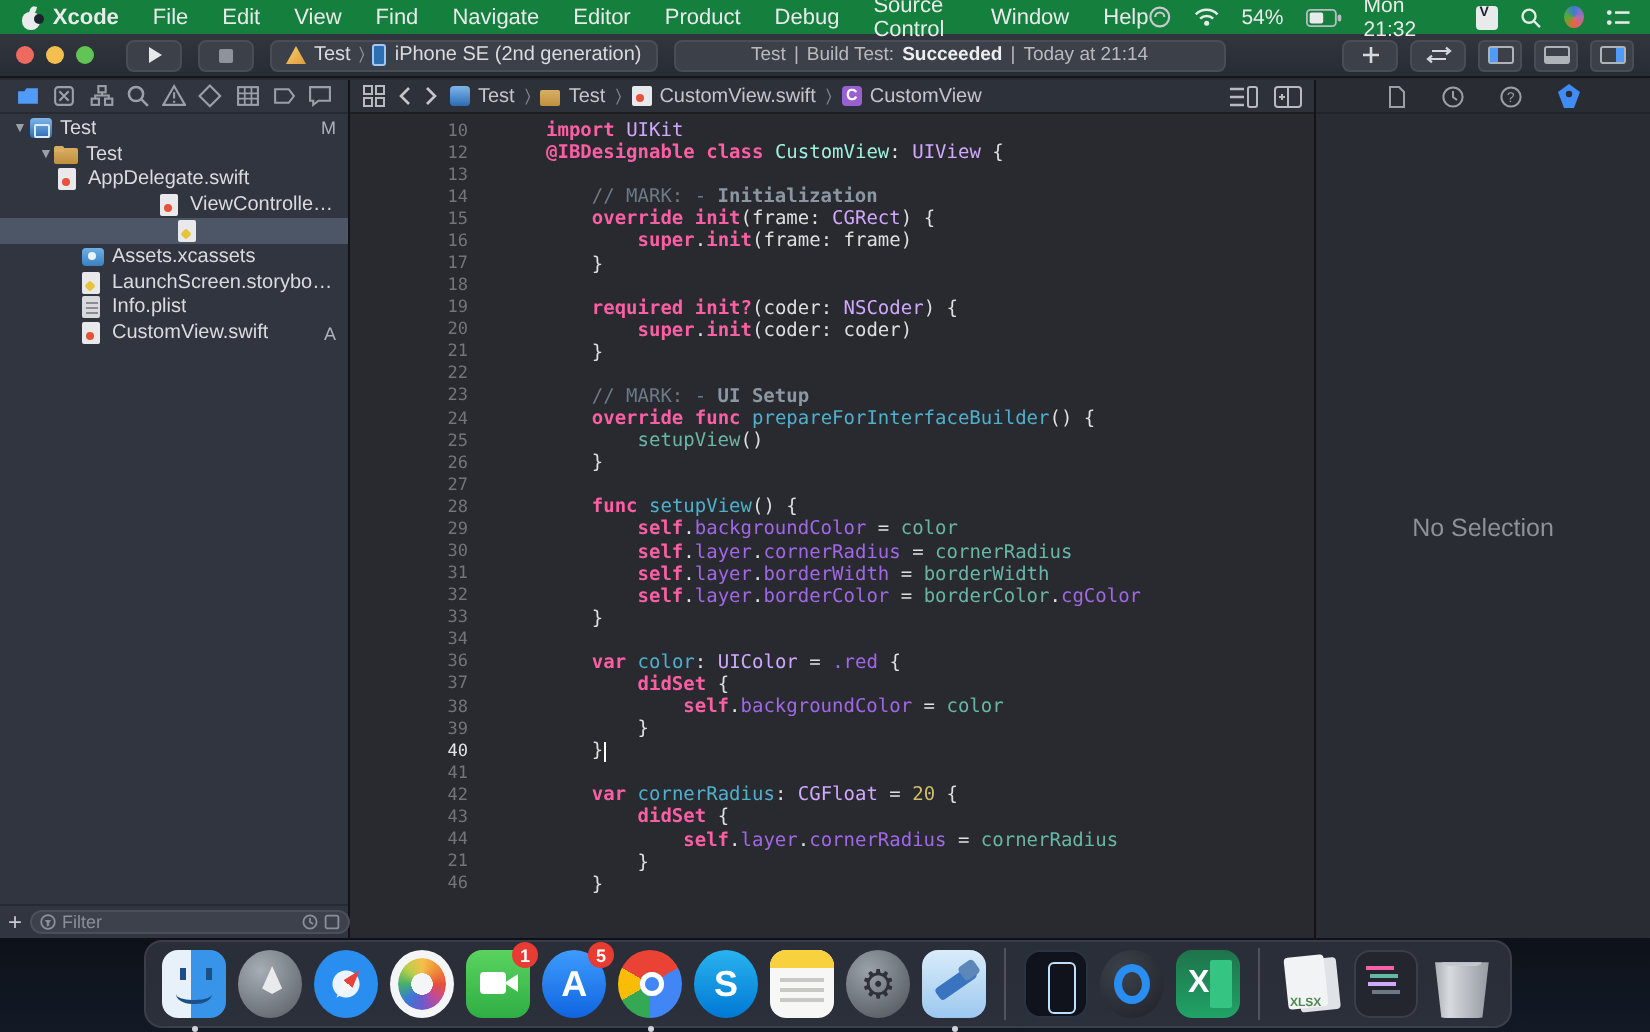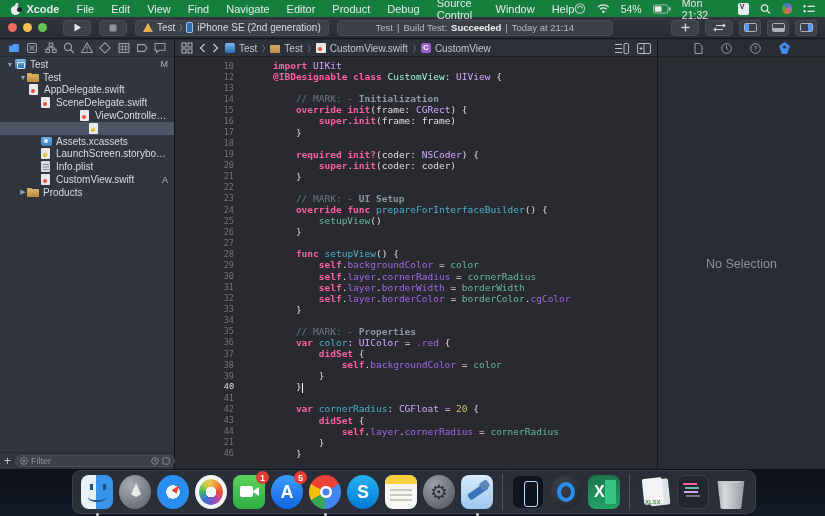--- a/index.html
+++ b/index.html
@@ -113,21 +113,21 @@
   .cic.folder { background:linear-gradient(#d9ae62,#c08f3f); border-radius:1px; height:8px; margin-top:2px; }
   .cic.swift { background:#e9e9ec; border-radius:1px; }
   .cic.swift::after { content:""; position:absolute; left:2.5px; top:3.5px; width:4px; height:4px; border-radius:50%; background:#e8503a; }
   .cic.classc { background:#9a5fd0; border-radius:2px; color:#fff; font-size:8px; font-weight:bold;
     text-align:center; line-height:10px; }
   .jumpbar .jright { margin-left:auto; display:flex; gap:8px; align-items:center; }
   .code { position:absolute; top:18px; left:0; right:0; bottom:0; overflow:hidden; padding-top:2px;
     font-family:"DejaVu Sans Mono","Liberation Mono",monospace; font-size:9.5px;padding-left:40px; }
   .cl { height:11.08px; display:flex; align-items:center; }
   .cl .ln { flex:0 0 26px; text-align:right; color:#747478; font-size:8.5px; padding-right:7px; }
-  .cl.current .ln { color:#e4e4e6;font-family:Liberation Mono, monospace; }
+  .cl.current .ln { color:#e4e4e6; }
   .cl pre { font-family:inherit; white-space:pre;margin-left:32px; }
   .tok-k{color:#fc5fa3;font-weight:bold} .tok-t{color:#d0a8ff} .tok-pt{color:#9ef1dd}
   .tok-d{color:#4eb0cc} .tok-f{color:#67b7a4} .tok-sp{color:#a167e6}
   .tok-n{color:#d0bf69} .tok-c{color:#6c7986} .tok-cb{color:#8b97a3;font-weight:bold} .tok-w{color:#dfdfe0}
   .caret { display:inline-block; width:1px; height:10px; background:#ffffff; vertical-align:middle; }
 
   
   .inspector { width:168px; background:#2a2c33; border-left:1px solid #131318; position:relative; }
   .insp-tabs { height:17px; display:flex; align-items:center; justify-content:center; gap:18px;
     border-bottom:1px solid #222429; }
@@ -397,79 +397,66 @@
               <span class="lbl">Test</span>
             </div>
             <div class="nav-row" style="padding-left: 20px;">
               <span class="twist"></span>
               <span class="fic swift">
                 <span class="page"></span>
                 <span class="mark"></span>
               </span>
               <span class="lbl">AppDelegate.swift</span>
             </div>
+            <div class="nav-row" style="padding-left: 32px; margin-left: 39px;">
+              <span class="twist"></span>
+              <span class="fic swift">
+                <span class="page"></span>
+                <span class="mark"></span>
+              </span>
+              <span class="lbl">ViewController.swift</span>
+            </div>
+            <div class="nav-row selected" style="padding-left: 32px;">
+              <span class="twist"></span>
+              <span class="fic storyboard">
+                <span class="page"></span>
+                <span class="mark"></span>
+              </span>
+              <span class="lbl">Main.storyboard</span>
+              <span class="badge">M</span>
+            </div>
+            <div class="nav-row" style="padding-left: 32px;">
+              <span class="twist"></span>
+              <span class="fic assets"></span>
+              <span class="lbl">Assets.xcassets</span>
+            </div>
+            <div class="nav-row" style="padding-left: 32px;">
+              <span class="twist"></span>
+              <span class="fic storyboard">
+                <span class="page"></span>
+                <span class="mark"></span>
+              </span>
+              <span class="lbl">LaunchScreen.storyboard</span>
+            </div>
+            <div class="nav-row" style="padding-left: 32px;">
+              <span class="twist"></span>
+              <span class="fic plist">
+                <span class="page"></span>
+                <span class="mark"></span>
+              </span>
+              <span class="lbl">Info.plist</span>
+            </div>
             <div class="nav-row" style="padding-left: 32px;">
               <span class="twist"></span>
               <span class="fic swift">
                 <span class="page"></span>
                 <span class="mark"></span>
               </span>
-              <span class="lbl">SceneDelegate.swift</span>
-            </div>
-            <div class="nav-row" style="padding-left: 32px; margin-left: 39px;">
-              <span class="twist"></span>
-              <span class="fic swift">
-                <span class="page"></span>
-                <span class="mark"></span>
-              </span>
-              <span class="lbl">ViewController.swift</span>
-            </div>
-            <div class="nav-row selected" style="padding-left: 32px;">
-              <span class="twist"></span>
-              <span class="fic storyboard">
-                <span class="page"></span>
-                <span class="mark"></span>
-              </span>
-              <span class="lbl">Main.storyboard</span>
-              <span class="badge">M</span>
-            </div>
-            <div class="nav-row" style="padding-left: 32px;">
-              <span class="twist"></span>
-              <span class="fic assets"></span>
-              <span class="lbl">Assets.xcassets</span>
-            </div>
-            <div class="nav-row" style="padding-left: 32px;">
-              <span class="twist"></span>
-              <span class="fic storyboard">
-                <span class="page"></span>
-                <span class="mark"></span>
-              </span>
-              <span class="lbl">LaunchScreen.storyboard</span>
-            </div>
-            <div class="nav-row" style="padding-left: 32px;">
-              <span class="twist"></span>
-              <span class="fic plist">
-                <span class="page"></span>
-                <span class="mark"></span>
-              </span>
-              <span class="lbl">Info.plist</span>
-            </div>
-            <div class="nav-row" style="padding-left: 32px;">
-              <span class="twist"></span>
-              <span class="fic swift">
-                <span class="page"></span>
-                <span class="mark"></span>
-              </span>
               <span class="lbl">CustomView.swift</span>
               <span class="badge">A</span>
-            </div>
-            <div class="nav-row" style="padding-left: 19px;">
-              <span class="twist">▶</span>
-              <span class="fic folder"></span>
-              <span class="lbl">Products</span>
             </div>
           </div>
         <div class="filter-bar">
           <span class="filter-plus">+</span>
           <div class="filter-field">
             <svg width="8" height="8" viewBox="0 0 8 8">
               <circle cx="4" cy="4" r="3.4" fill="none" stroke="#8b8f97" stroke-width="0.9"></circle>
               <path d="M2.4 3 h3.2 L4.6 4.4 v1.4 l-1.2 0.6 v-2 Z" fill="#8b8f97"></path>
             </svg>
             <input type="text" value="" placeholder="Filter" style="">
@@ -621,24 +608,20 @@
             </div>
             <div class="cl">
               <span class="ln">33</span>
               <pre><span class="tok-w">    }</span></pre>
             </div>
             <div class="cl">
               <span class="ln">34</span>
               <pre></pre>
             </div>
             <div class="cl">
-              <span class="ln">35</span>
-              <pre><span class="tok-c">    // MARK: - </span><span class="tok-cb">Properties</span></pre>
-            </div>
-            <div class="cl">
               <span class="ln">36</span>
               <pre><span class="tok-w">    </span><span class="tok-k">var</span><span class="tok-w"> </span><span class="tok-d">color</span><span class="tok-w">: </span><span class="tok-t">UIColor</span><span class="tok-w"> = </span><span class="tok-sp">.red</span><span class="tok-w"> {</span></pre>
             </div>
             <div class="cl">
               <span class="ln">37</span>
               <pre><span class="tok-w">        </span><span class="tok-k">didSet</span><span class="tok-w"> {</span></pre>
             </div>
             <div class="cl">
               <span class="ln">38</span>
               <pre><span class="tok-w">            </span><span class="tok-k">self</span><span class="tok-w">.</span><span class="tok-sp">backgroundColor</span><span class="tok-w"> = </span><span class="tok-f">color</span></pre>

